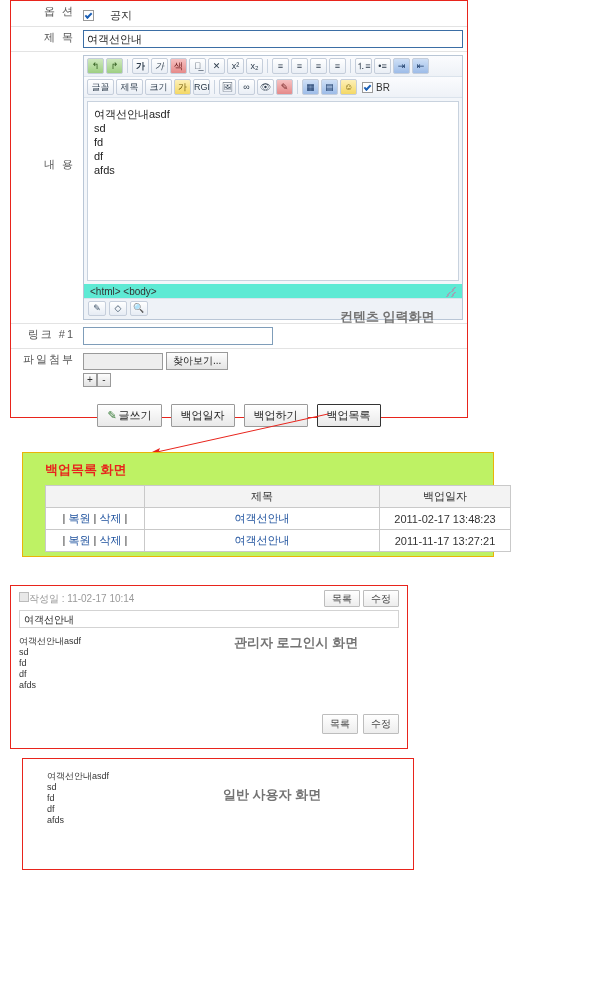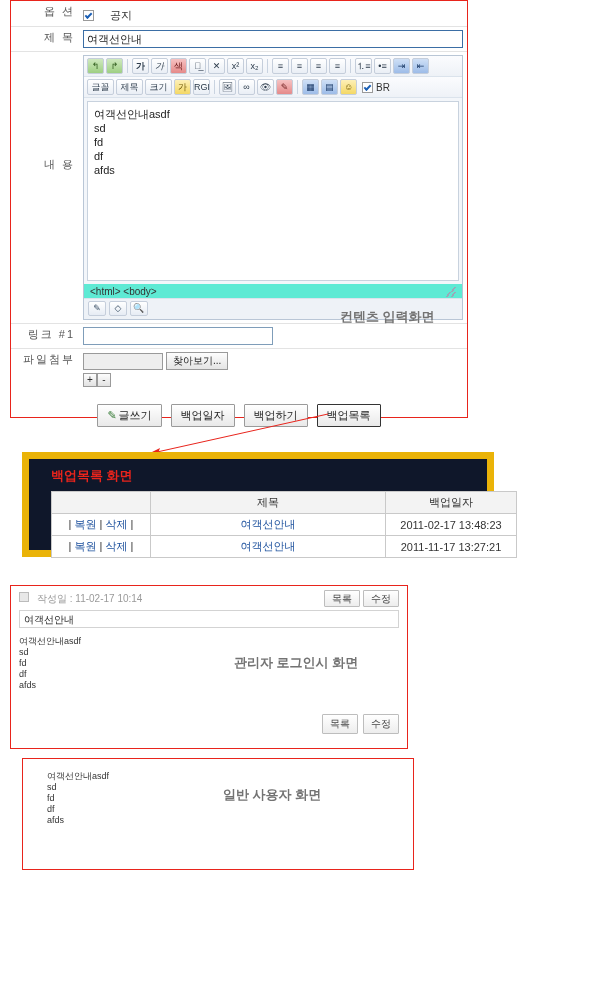--- a/index.html
+++ b/index.html
@@ -233,23 +233,23 @@
     white-space: nowrap;
   }
 
   
   #panel-backup {
     position: absolute;
     left: 22px;
     top: 452px;
     width: 472px;
     height: 105px;
-    border: 7px solid #eab308;
-    box-sizing: border-box;
-    background: #0f172a;
+    border: 1px solid #eab308;
+    box-sizing: border-box;
+    background: #bef264;
   }
   .bk-title {
     color: #e8241c;
     font-weight: bold;
     font-size: 13px;
     padding: 8px 0 6px 22px;
   }
   .bk-table {
     border-collapse: collapse;
     width: 466px;
@@ -294,21 +294,21 @@
     display: flex;
     align-items: center;
     justify-content: space-between;
     padding: 6px 8px 4px 8px;
   }
   .adm-date {
     font-size: 10px;
     color: #9a9a9a;
     display: flex;
     align-items: flex-start;
-    gap: 8px;
+    gap: 0;
   }
   .sq {
     width: 8px; height: 8px;
     border: 1px solid #bbb;
     background: #e8e8e8;
     display: inline-block;
   }
   .sm-btn {
     border: 1px solid #bdbdbd;
     background: linear-gradient(#ffffff,#ededed);
@@ -545,21 +545,21 @@
     <div>fd</div>
     <div>df</div>
     <div>afds</div>
   </div>
   <div class="adm-bottom">
     <span class="sm-btn">목록</span>
     <span class="sm-btn">수정</span>
   </div>
 </div>
 
-<div class="anno" style="left:234px; top:654px;">관리자 로그인시 화면</div>
+<div class="anno" style="left:234px; top:634px;">관리자 로그인시 화면</div>
 
 <div id="panel-user">
   <div class="usr-body">
     <div>여객선안내asdf</div>
     <div>sd</div>
     <div>fd</div>
     <div>df</div>
     <div>afds</div>
   </div>
 </div>

